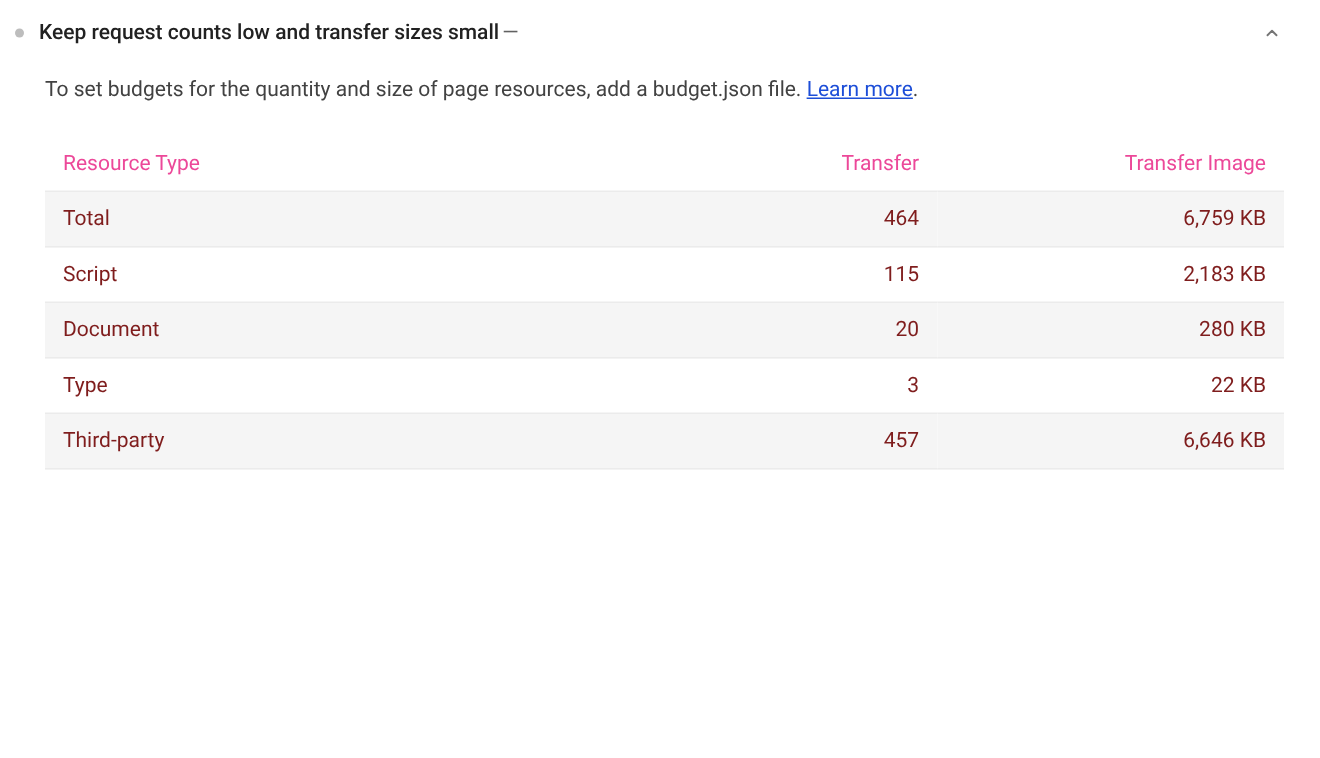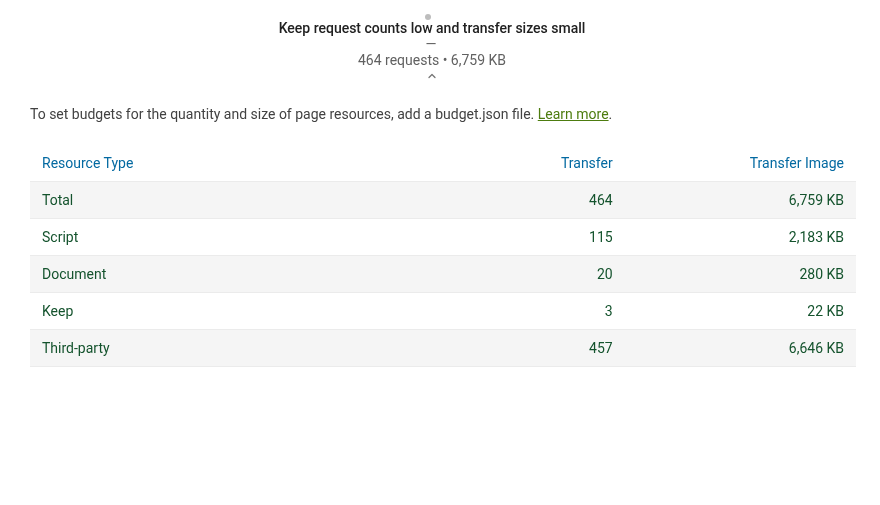--- a/index.html
+++ b/index.html
@@ -12,21 +12,20 @@
       background: #fff;
       width: 880px;
     }
     .audit-panel {
       padding: 10px 24px 20px 8px;
     }
     .header-row {
       display: flex;
       align-items: center;
       padding: 4px 0 6px 0;
-      flex-direction: column;
     }
     .dot {
       width: 6px;
       height: 6px;
       border-radius: 50%;
       background: #bdbdbd;
       flex: 0 0 auto;
       margin: 0 10px 0 2px;
     }
     .title {
@@ -48,62 +47,61 @@
       cursor: pointer;
     }
     .chevron svg { display:block; }
     .description {
       color: #424242;
       font-size: 14px;
       padding: 14px 0 20px 22px;
       line-height: 1.5;
     }
     .description a {
-      color: #4d7c0f;
+      color: #1d4ed8;
       text-decoration: underline;
       cursor: pointer;
     }
     table.resource-table {
       width: 100%;
       border-collapse: collapse;
       font-size: 14px;
       margin-left: 22px;
       width: calc(100% - 22px);
     }
     table.resource-table th {
       text-align: left;
       font-weight: 400;
-      color: #0369a1;
+      color: #ec4899;
       padding: 10px 12px;
       border-bottom: 1px solid #ebebeb;
     }
     table.resource-table th.num { text-align: right; }
     table.resource-table td {
       padding: 10px 12px;
       border-bottom: 1px solid #ebebeb;
-      color: #14532d;
+      color: #7f1d1d;
     }
     table.resource-table td.num { text-align: right; font-variant-numeric: tabular-nums; }
     table.resource-table tbody tr:nth-child(odd) td {
       background: #f5f5f5;
     }
     .col-type { width: 52%; }
     .col-req  { width: 20%; }
     .col-size { width: 28%; }
   </style>
 </head>
 <body>
 
 <div class="audit-panel">
 
   <div class="header-row">
     <span class="dot"></span>
     <span class="title">Keep request counts low and transfer sizes small</span>
     <span class="summary-sep">—</span>
-    <span class="summary-text">464 requests • 6,759 KB</span>
     <span class="spacer"></span>
     <span class="chevron">
       <svg width="12" height="12" viewBox="0 0 24 24" fill="none" stroke="currentColor" stroke-width="2.5" stroke-linecap="round" stroke-linejoin="round">
           <polyline points="18 15 12 9 6 15"></polyline>
         </svg>
     </span>
   </div>
 
   <div class="description">
     <span>To set budgets for the quantity and size of page resources, add a budget.json file. </span><a>Learn more</a><span>.</span>
@@ -127,21 +125,21 @@
           <td>Script</td>
           <td class="num">115</td>
           <td class="num">2,183 KB</td>
         </tr>
         <tr>
           <td>Document</td>
           <td class="num">20</td>
           <td class="num">280 KB</td>
         </tr>
         <tr>
-          <td>Keep</td>
+          <td>Type</td>
           <td class="num">3</td>
           <td class="num">22 KB</td>
         </tr>
         <tr>
           <td>Third-party</td>
           <td class="num">457</td>
           <td class="num">6,646 KB</td>
         </tr>
       </tbody>
   </table>

